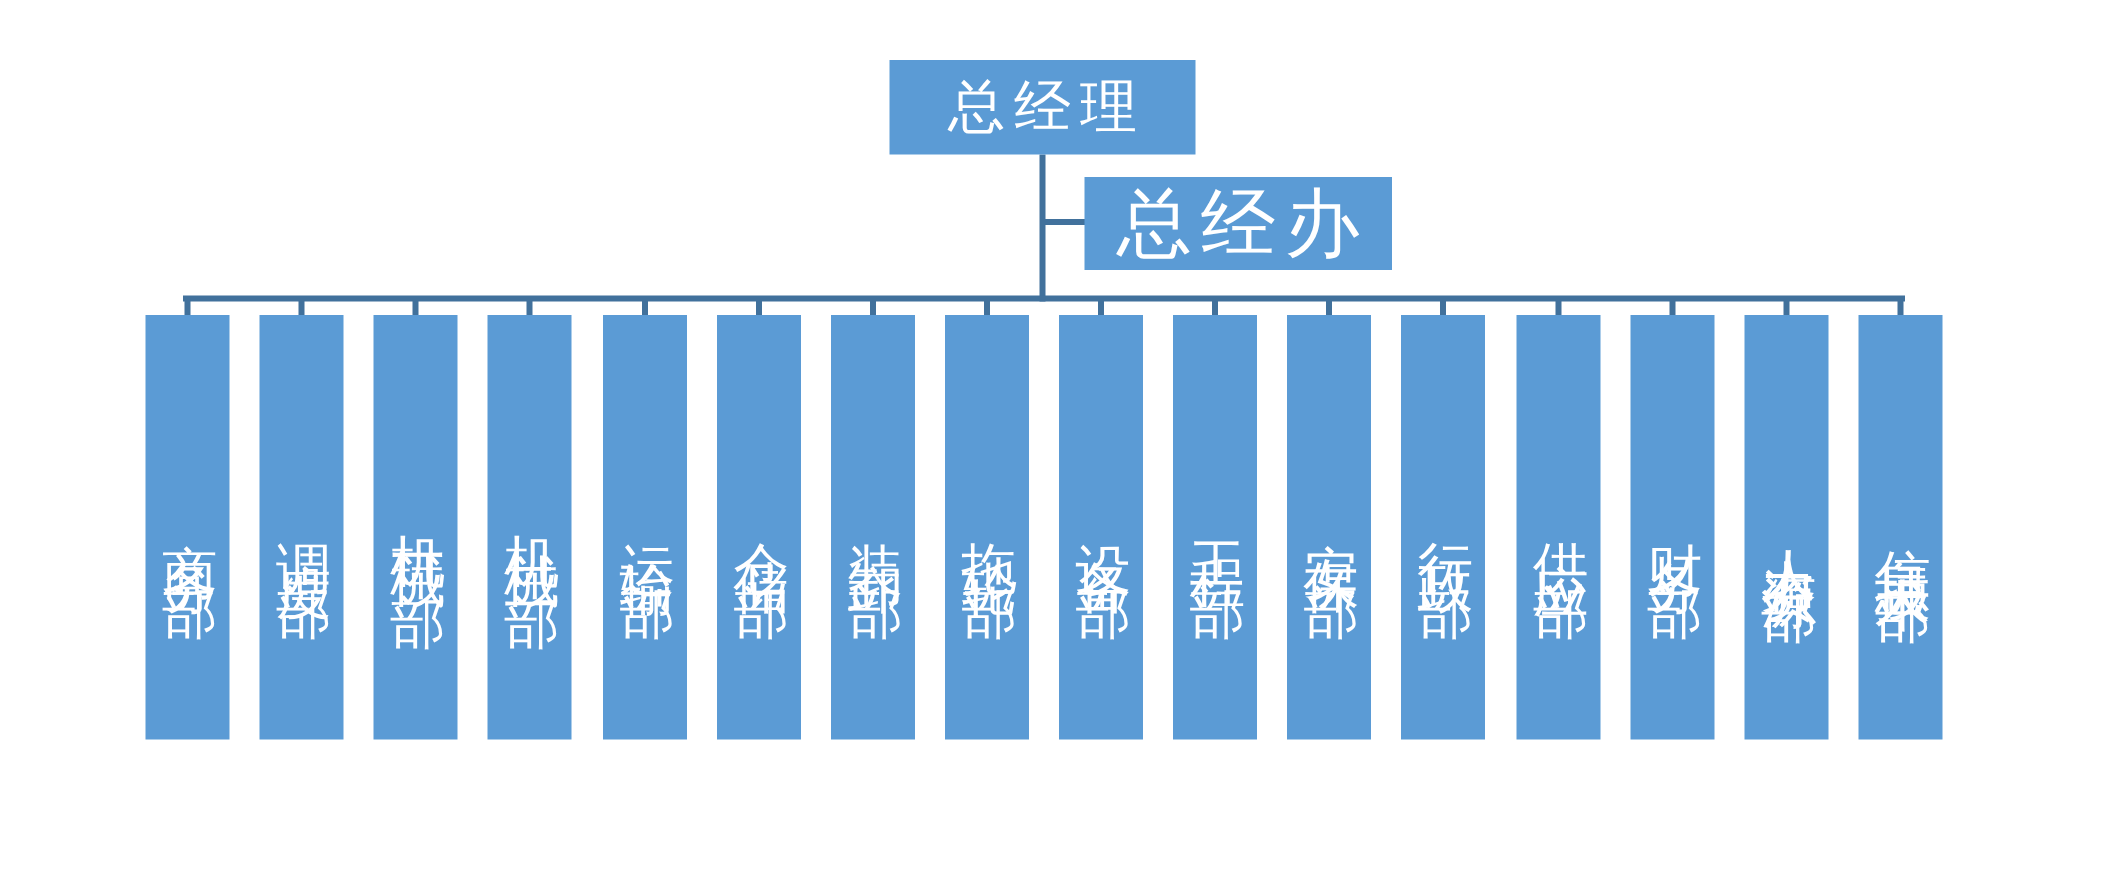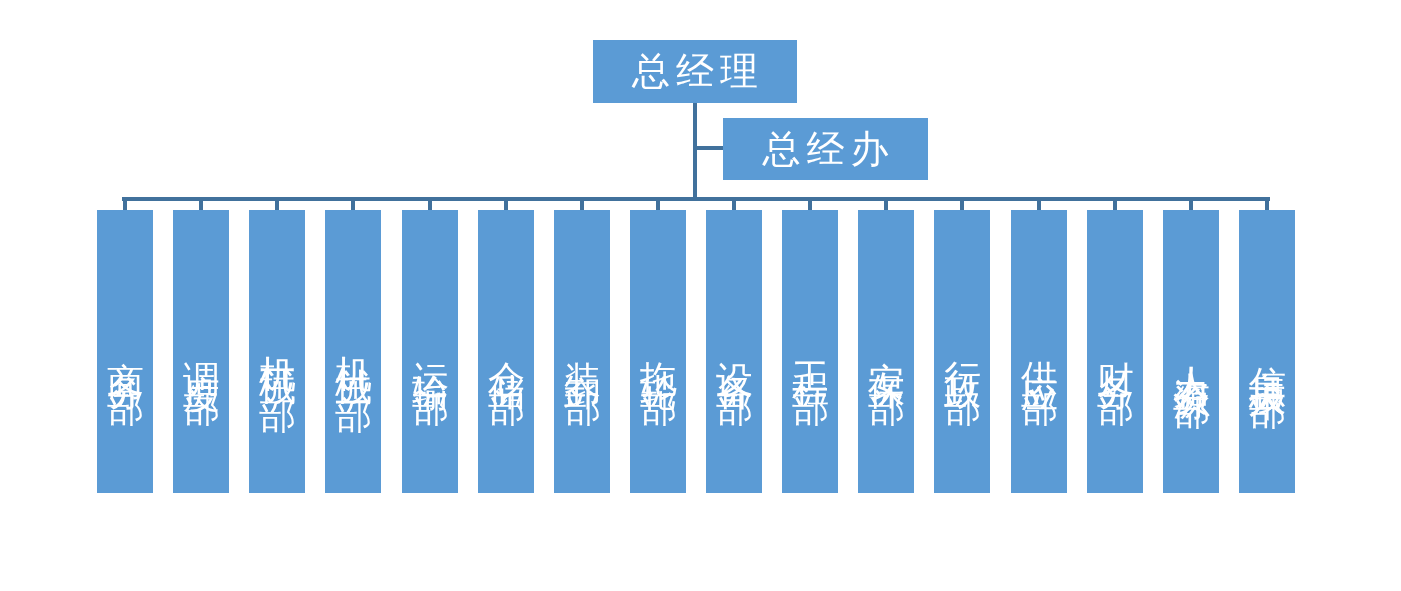--- a/index.html
+++ b/index.html
@@ -54,21 +54,21 @@
     width: 204px;
     height: 63px;
     font-size: 38px;
     letter-spacing: 6px;
   }
   .staff-box {
     left: 723px;
     top: 118px;
     width: 205px;
     height: 62px;
-    font-size: 38px;
+    font-size: 50px;
     letter-spacing: 6px;
   }
   .root-box span, .staff-box span {
     text-indent: 6px; 
     white-space: nowrap;
   }
   .dept-box {
     top: 210px;
     width: 56px;
     height: 283px;

